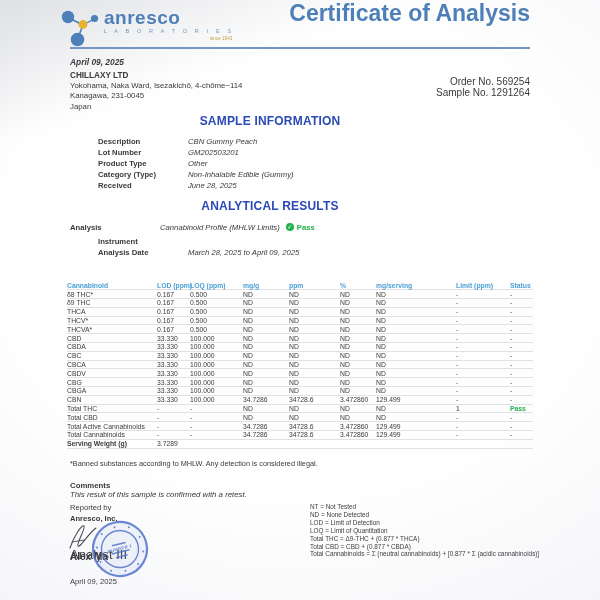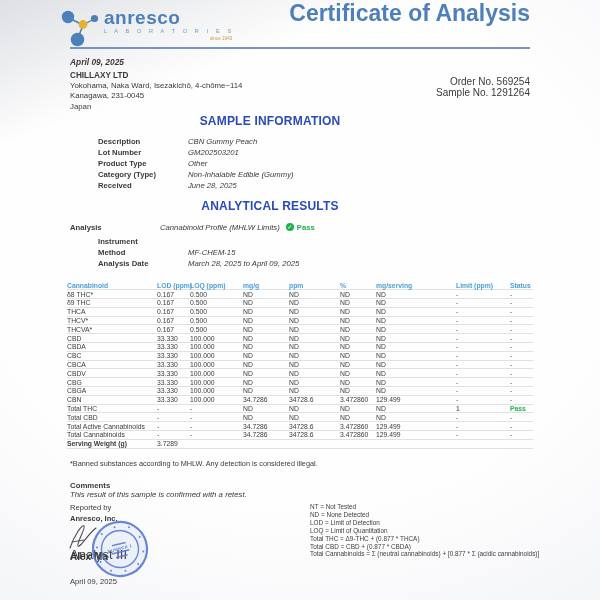--- a/index.html
+++ b/index.html
@@ -136,24 +136,20 @@
     <span class="fvalue">Cannabinoid Profile (MHLW Limits)</span>
     <span class="pass-badge">
       <span class="pass-check">✓</span>
       <span class="pass-text">Pass</span>
     </span>
   </div>
 
   <div class="fields f-analytical">
     <div class="field-row">
       <span class="flabel">Instrument</span>
-    </div>
-    <div class="field-row">
-      <span class="flabel">Method</span>
-      <span class="fvalue">MF-CHEM-15</span>
     </div>
     <div class="field-row">
       <span class="flabel">Analysis Date</span>
       <span class="fvalue">March 28, 2025 to April 09, 2025</span>
     </div>
   </div>
 
   <table class="results-table">
     <colgroup>
         <col style="width: 90px;">

